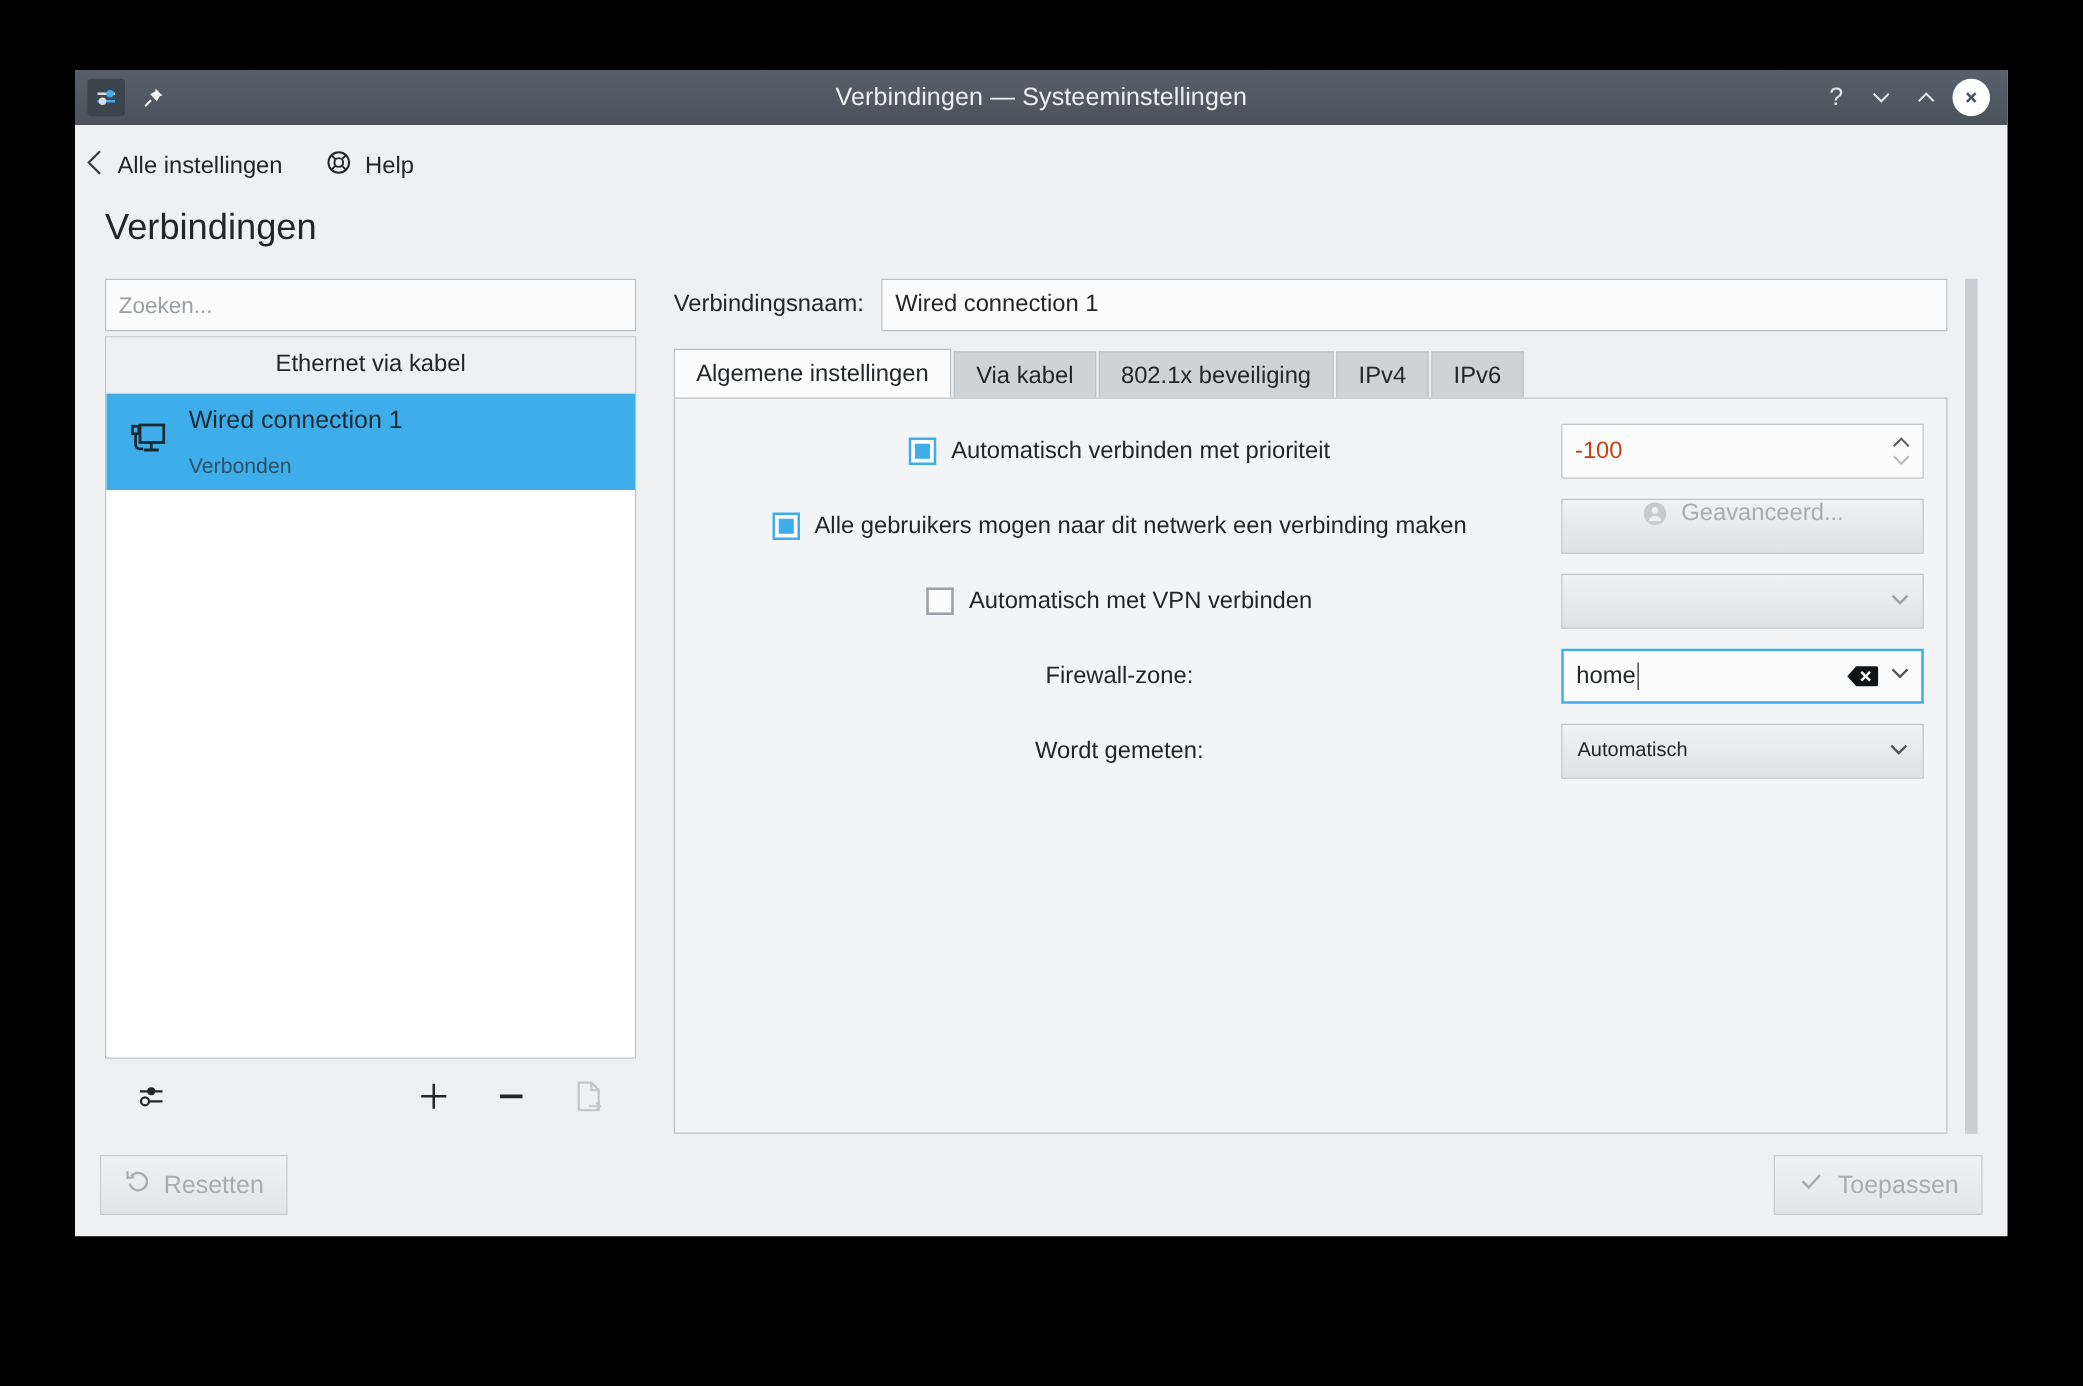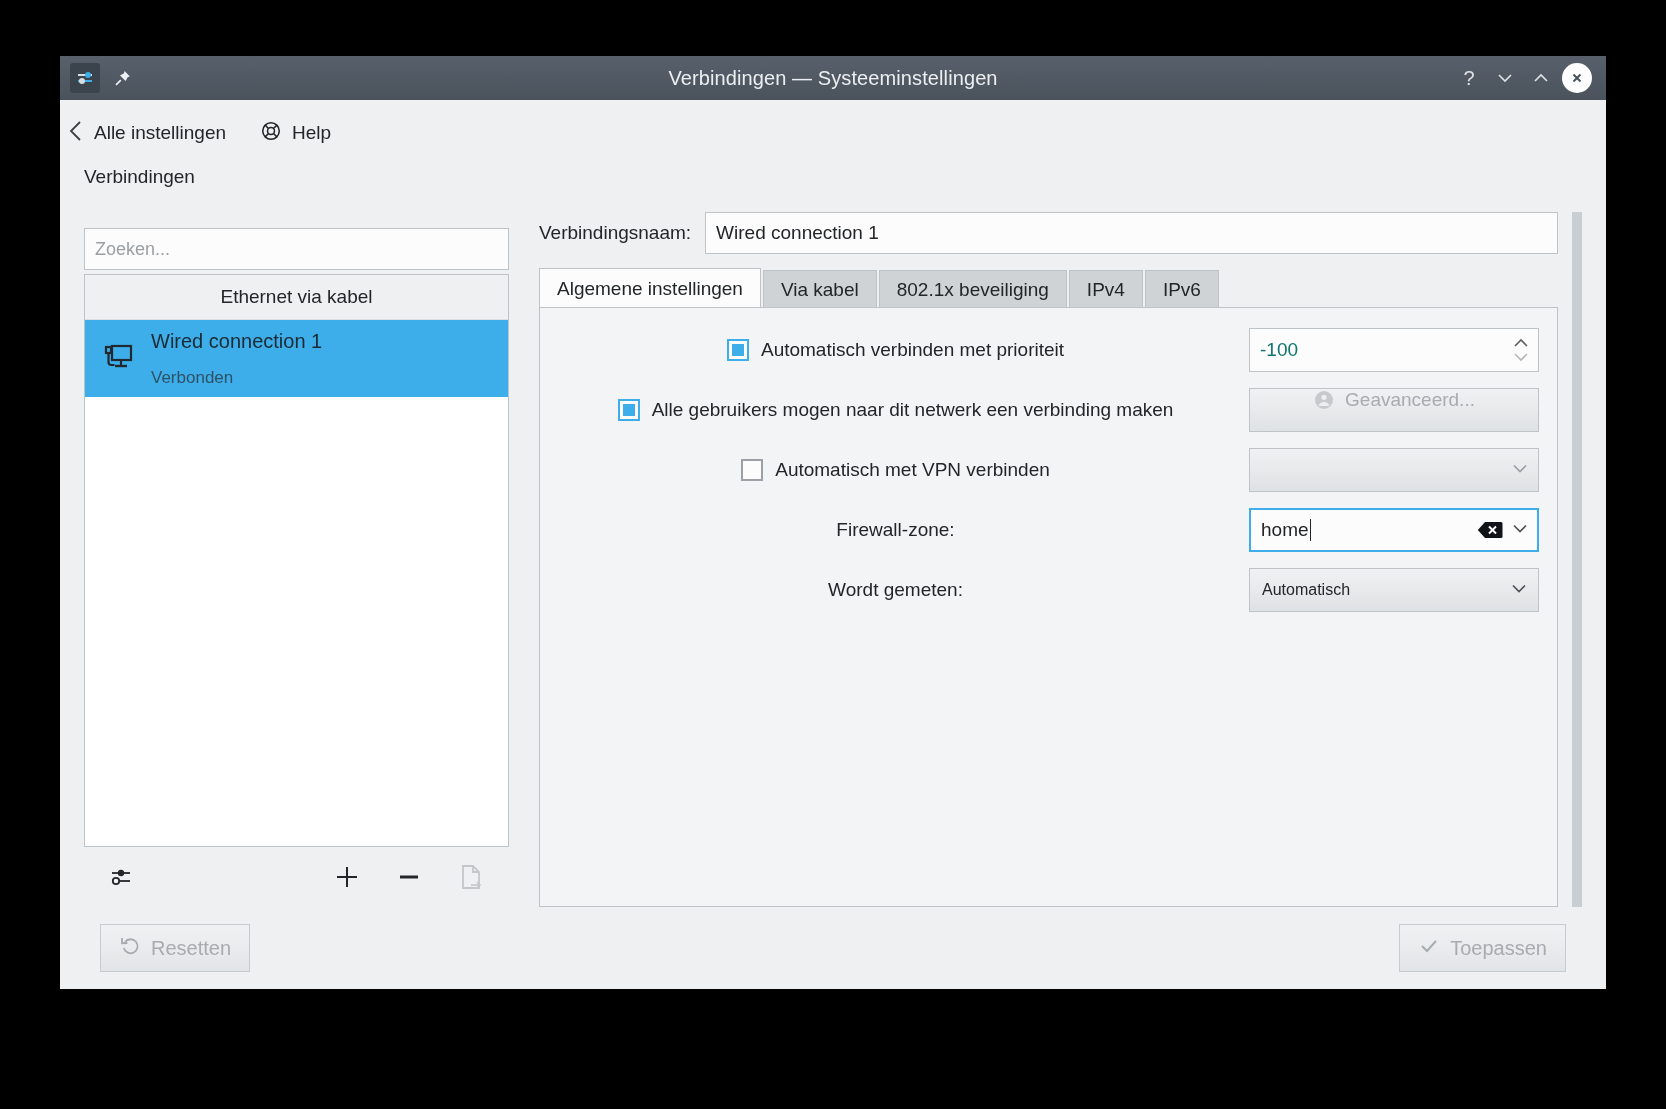--- a/index.html
+++ b/index.html
@@ -62,40 +62,39 @@
     height: 34px;
   }
   .crumb-btn {
     display: flex; align-items: center; gap: 10px;
     padding: 4px 8px; color: #232629; font-size: 19px;
     border-radius: 3px;
   }
   .crumb-back-ico { color: #4d4d4d; }
   .page-title {
     padding: 16px 0 0 24px;
-    font-size: 19px; color: #232629; font-weight: 400;
+    font-size: 29px; color: #232629; font-weight: 400;
   }
   
   .body {
     flex: 1; display: flex; min-height: 0;
     padding: 24px 24px 0 24px; gap: 0;
   }
   
   .sidebar {
     width: 425px; flex: none;
     display: flex; flex-direction: column;
   }
   .search-input {
     height: 42px; background: #fcfcfc;
     border: 1px solid #bdc3c7;
     font-size: 18px; color: #232629;
     padding: 0 10px; outline: none;
     font-family: "Liberation Sans", sans-serif;
     width: 100%;
-    margin-top: 16px;
   }
   .search-input::placeholder { color: #9a9fa3; }
   .conn-list {
     margin-top: 4px;
     flex: 1; min-height: 0;
     background: #ffffff;
     border: 1px solid #bdc3c7;
     overflow: hidden;
   }
   .list-group {
@@ -184,21 +183,21 @@
   }
   .cb.unchecked { border: 2px solid #9aa0a5; }
   .cb-label { font-size: 19px; color: #232629; }
   .spin {
     height: 44px; background: #fcfcfc;
     border: 1px solid #bdc3c7;
     display: flex; align-items: center;
     padding-left: 10px;
   }
   .spin-val {
-    flex: 1; font-size: 19px; color: #0f766e;
+    flex: 1; font-size: 19px; color: #c2410c;
   }
   .spin-arrows {
     width: 34px; height: 100%;
     display: flex; flex-direction: column;
     align-items: center; justify-content: center; gap: 2px;
   }
   .btn {
     height: 44px; width: 100%;
     background: linear-gradient(180deg,#f0f1f2 0%, #dfe2e4 100%);
     border: 1px solid #bdc3c7;
@@ -234,21 +233,21 @@
   
   .vscroll {
     width: 10px; flex: none; margin-left: 14px;
     background: #eff0f1; display: flex; flex-direction: column;
   }
   .vscroll .thumb { width: 10px; background: #c9ced2; flex: 1; }
   
   .footer {
     flex: none; height: 82px;
     display: flex; align-items: center;
-    padding: 0 40px;
+    padding: 0 20px;
   }
   .foot-btn {
     height: 48px; padding: 0 18px;
     background: linear-gradient(180deg,#f0f1f2 0%, #e2e5e7 100%);
     border: 1px solid #c6cbcf;
     display: flex; align-items: center; gap: 10px;
     font-size: 20px; color: #a7acb0;
   }
   .foot-spacer { flex: 1; }
 </style>

